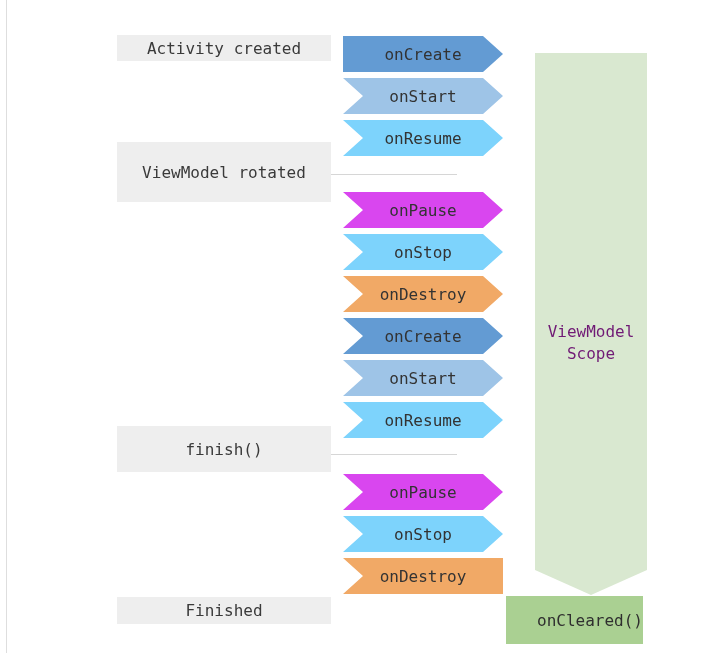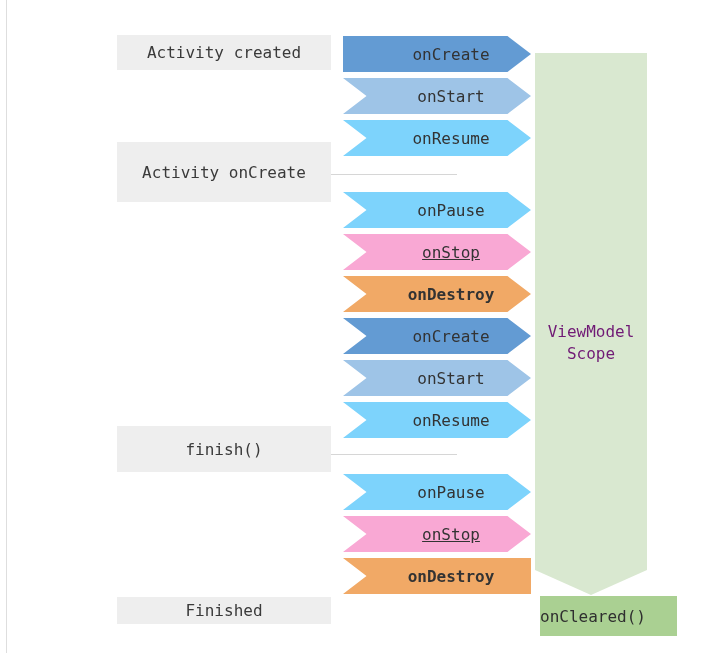--- a/index.html
+++ b/index.html
@@ -9,64 +9,64 @@
     color:#3a3a3a;font-size:16px;
   }
   .edge-line{position:absolute;left:6px;top:0;width:1px;height:653px;background:#dedede;}
 
   
   .state{
     position:absolute;left:117px;width:214px;background:#eeeeee;
     display:flex;align-items:center;justify-content:center;
     color:#3a3a3a;white-space:nowrap;
   }
-  .state.s1{top:35px;height:35px;text-align:right;}
+  .state.s1{top:35px;height:26px;text-align:right;}
   .state.s2{top:142px;height:60px;}
   .state.s3{top:426px;height:46px;}
   .state.s4{top:597px;height:27px;}
 
   
   .connector{position:absolute;left:331px;width:126px;height:1px;background:#d6d6d6;}
   .connector.c1{top:174px;}
   .connector.c2{top:454px;}
 
   
   .arrow{
     position:absolute;left:343px;width:160px;height:36px;
     display:flex;align-items:center;justify-content:center;
-    color:#333333;white-space:nowrap;padding-left:28px;
+    color:#333333;white-space:nowrap;
   }
   .shape-chevron{clip-path:polygon(0% 0%,87.5% 0%,100% 50%,87.5% 100%,0% 100%,12.5% 50%);}
   .shape-flat-left{clip-path:polygon(0% 0%,87.5% 0%,100% 50%,87.5% 100%,0% 100%);}
   .shape-flat-right{clip-path:polygon(0% 0%,100% 0%,100% 100%,0% 100%,12.5% 50%);}
 
   .tone-blue-dark{background:#639bd3;}
   .tone-blue-mid{background:#9ec4e7;text-align:center;}
   .tone-blue-light{background:#7dd3fc;}
-  .tone-orange-light{background:#7dd3fc;}
-  .tone-orange-mid{background:#f9a8d4;text-decoration:underline;}
-  .tone-orange-dark{background:#f1a966;font-weight:bold;}
+  .tone-orange-light{background:#d946ef;}
+  .tone-orange-mid{background:#7dd3fc;}
+  .tone-orange-dark{background:#f1a966;}
 
   .a1{top:36px;}  .a2{top:78px;}  .a3{top:120px;}
   .a4{top:192px;} .a5{top:234px;} .a6{top:276px;}
   .a7{top:318px;} .a8{top:360px;} .a9{top:402px;}
   .a10{top:474px;}.a11{top:516px;}.a12{top:558px;}
 
   
   .scope-arrow{
     position:absolute;left:535px;top:53px;width:112px;height:542px;background:#d9e8d0;
     clip-path:polygon(0 0,100% 0,100% calc(100% - 25px),50% 100%,0 calc(100% - 25px));
   }
   .scope-label{
     position:absolute;left:535px;top:321px;width:112px;
     text-align:center;line-height:22px;color:#701a75;
   }
   .cleared-box{
-    position:absolute;left:540px;top:596px;width:137px;height:40px;background:#aad092;
-    display:flex;align-items:center;justify-content:flex-start;color:#2f2f2f;white-space:nowrap;
+    position:absolute;left:506px;top:596px;width:137px;height:48px;background:#aad092;
+    display:flex;align-items:center;justify-content:flex-end;color:#2f2f2f;white-space:nowrap;
   }
 </style>
 </head>
 <body>
 
 <div id="stage">
 
   <div class="edge-line"></div>
 
   <div class="scope-arrow"></div>
@@ -75,21 +75,21 @@
     <span>Scope</span>
   </div>
   <div class="cleared-box">
     <span>onCleared()</span>
   </div>
 
   <div class="state s1">
     <span>Activity created</span>
   </div>
   <div class="state s2">
-    <span>Activity onCreate</span>
+    <span>ViewModel rotated</span>
   </div>
   <div class="state s3">
     <span>finish()</span>
   </div>
   <div class="state s4">
     <span>Finished</span>
   </div>
 
   <div class="connector c1"></div>
   <div class="connector c2"></div>

